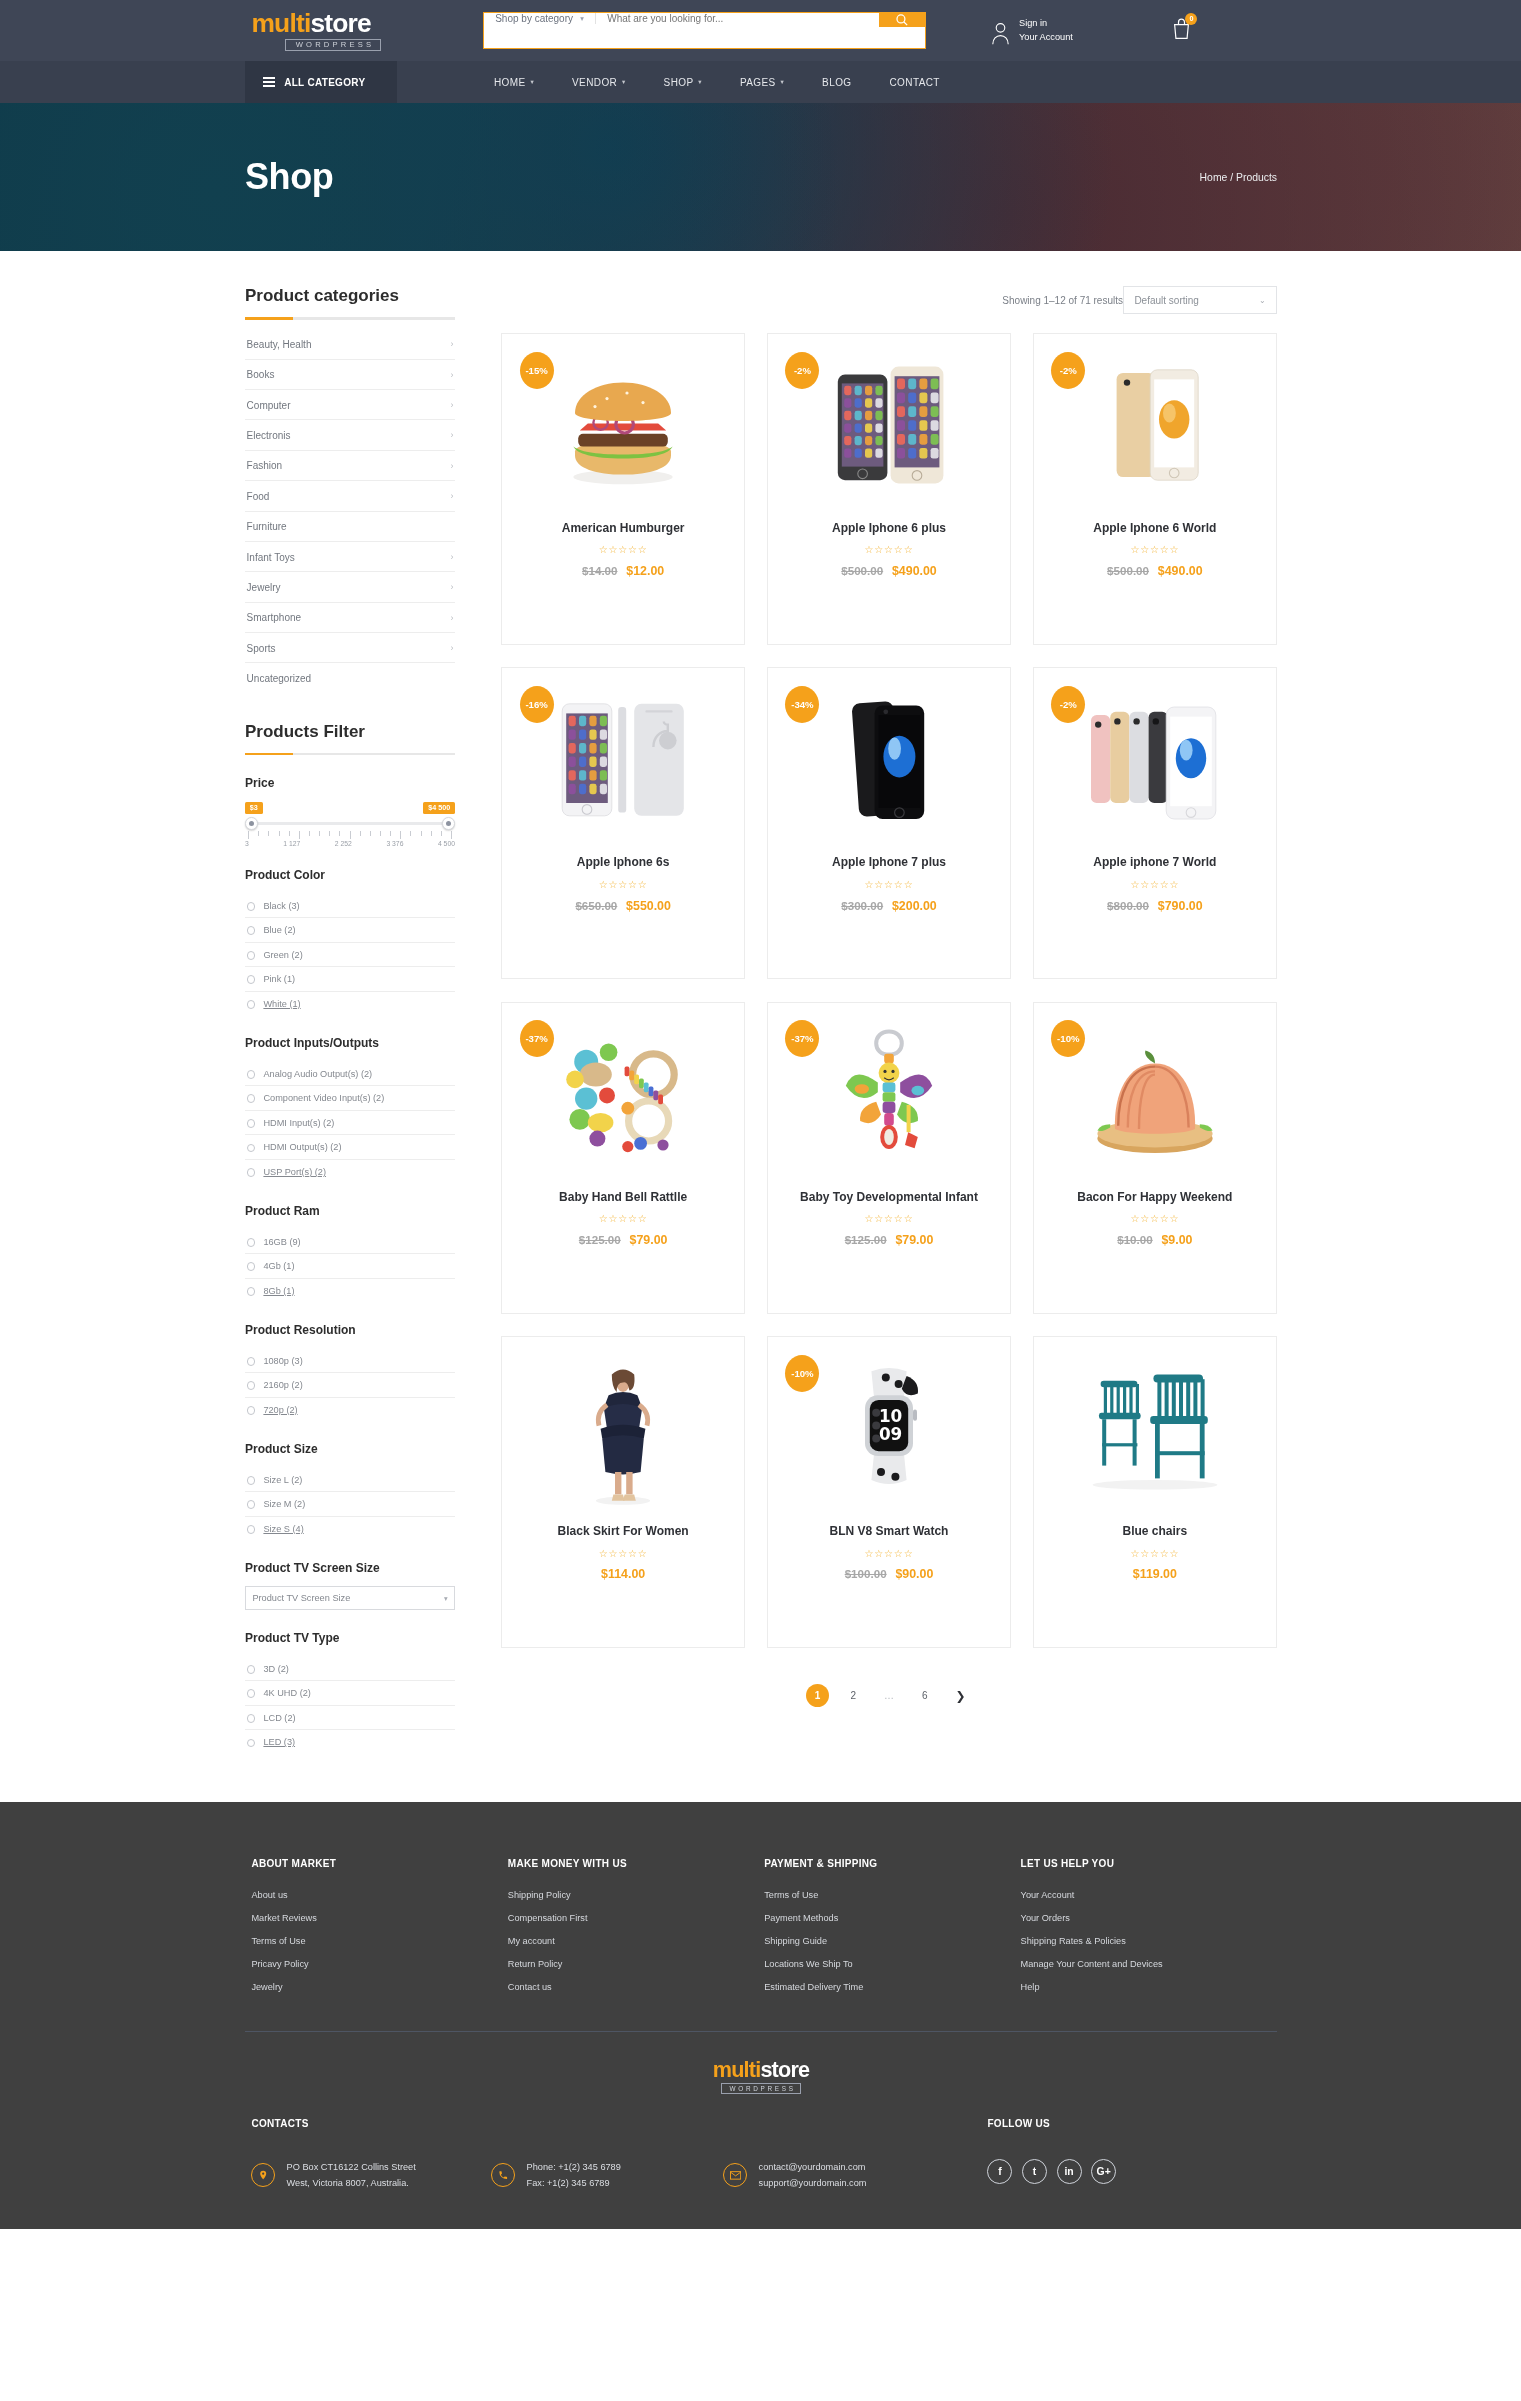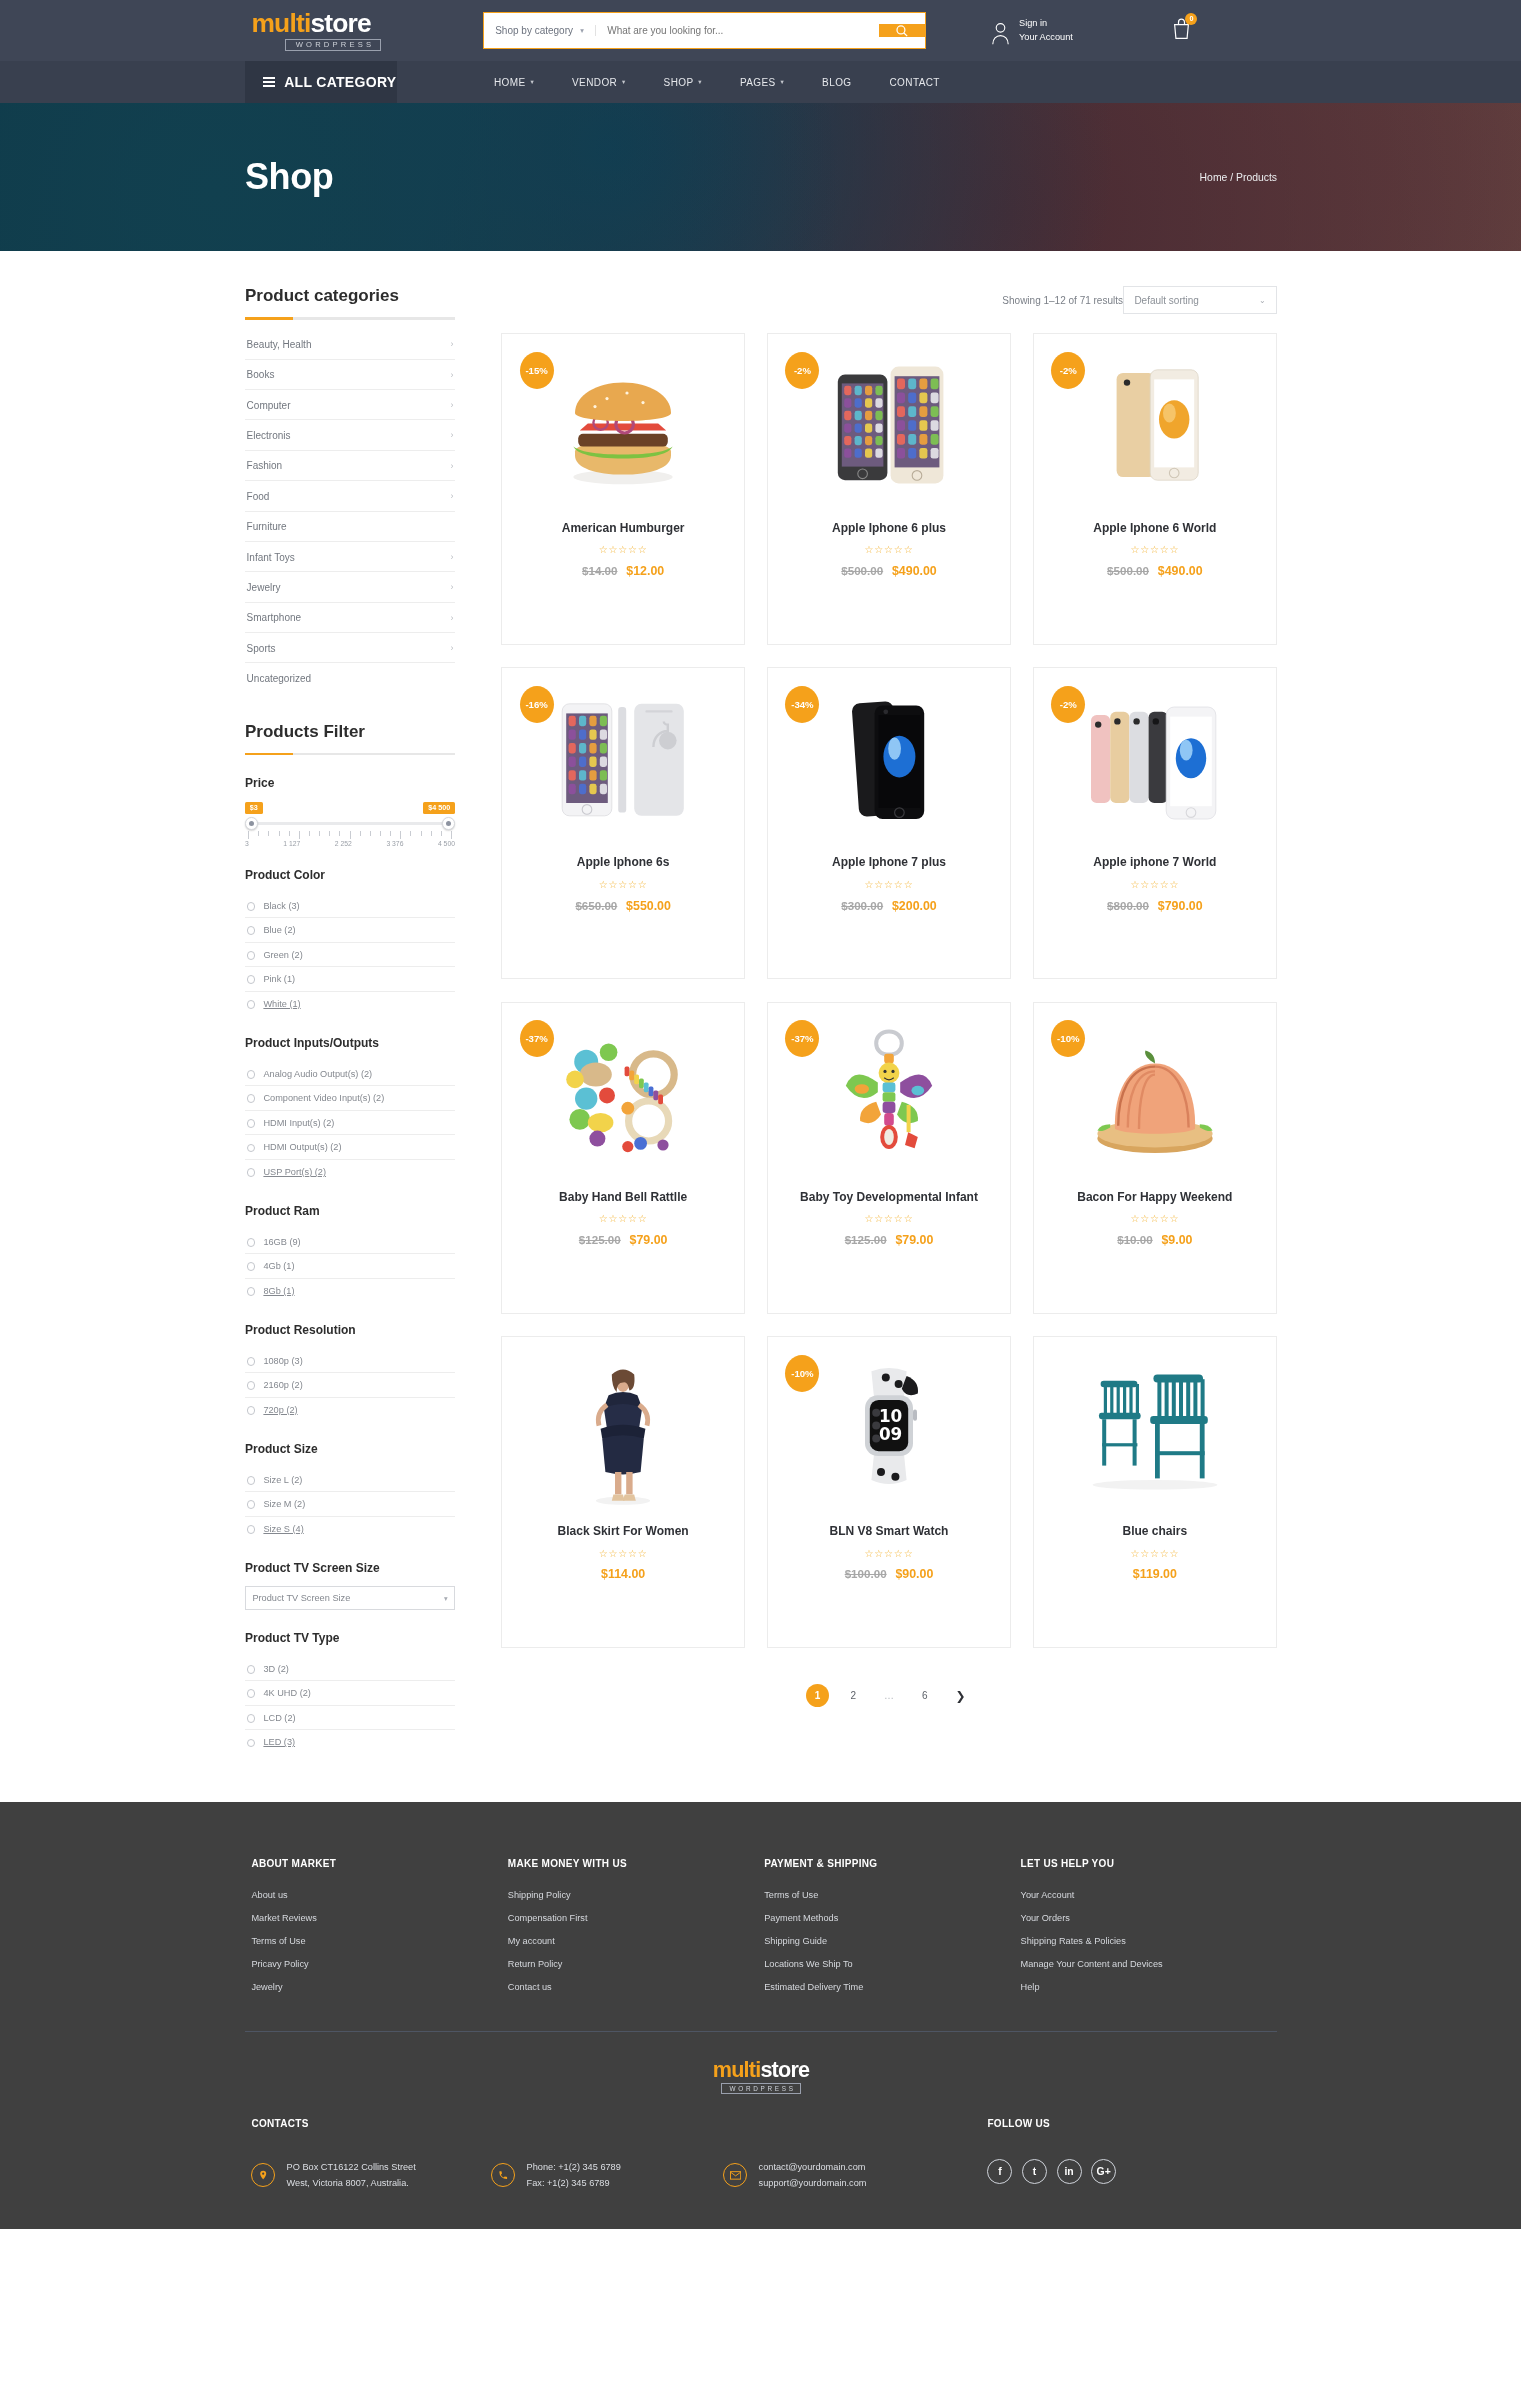--- a/index.html
+++ b/index.html
@@ -18,21 +18,21 @@
   .logo { width: 152px; flex: none; padding-left: 6.4px; }
   .logo-main { font-size: 26.4px; font-weight: bold; letter-spacing: -0.8px; line-height: 1; }
   .logo-multi { color: #f5a11b; }
   .logo-store { color: #ffffff; }
   .logo-sub {
     border: 0.8px solid #9aa0ad; color: #cfd3da; font-size: 7.6px;
     letter-spacing: 3.2px; text-align: center; padding: 0.8px 0 0.8px 3.2px;
     margin-top: 2.4px; width: 96px; margin-left: 34px;
   }
   .searchbar {
-    display: flex; align-items: center; height: 37px; margin-left: 86px;
+    display: flex; align-items: flex-start; height: 37px; margin-left: 86px;
     width: 443px; background: #fff; border: 1.6px solid #f5a11b;
   }
   .search-cat {
     display: flex; align-items: center; gap: 7.2px; padding: 0 11.2px;
     font-size: 10px; color: #6d737f; border-right: 0.8px solid #e2e2e2;
     white-space: nowrap; cursor: pointer;
   }
   .search-cat .chev { font-size: 7.2px; color: #9aa0ad; }
   .search-input {
     border: none; outline: none; flex: 1; padding: 0 11.2px;
@@ -49,21 +49,21 @@
     position: absolute; top: -4px; right: -5.6px; background: #f5a11b; color: #fff;
     font-size: 7.2px; border-radius: 50%; width: 12px; height: 12px;
     display: flex; align-items: center; justify-content: center; font-weight: bold;
   }
 
   
   .navbar { background: #39404f; height: 42px; display: flex; }
   .navbar-inner { width: 1032px; margin: 0 auto; display: flex; align-items: stretch; }
   .allcat {
     background: #2f3644; width: 152px; display: flex; align-items: center;
-    gap: 9.6px; padding-left: 17.6px; color: #fff; font-size: 14px;
+    gap: 9.6px; padding-left: 17.6px; color: #fff; font-size: 10px;
     font-weight: bold; letter-spacing: 0.3px; cursor: pointer;
   }
   .burger { display: flex; flex-direction: column; gap: 2.4px; }
   .burger span { display: block; width: 12px; height: 2px; background: #fff; }
   .nav-links { display: flex; align-items: center; gap: 0; margin-left: 78px; }
   .nav-links a {
     color: #e6e8ec; font-size: 10px; letter-spacing: 0.4px; text-decoration: none;
     padding: 0 19px; display: flex; align-items: center; gap: 4.8px; height: 42px;
   }
   .nav-links .chev { font-size: 6.4px; opacity: .8; }

